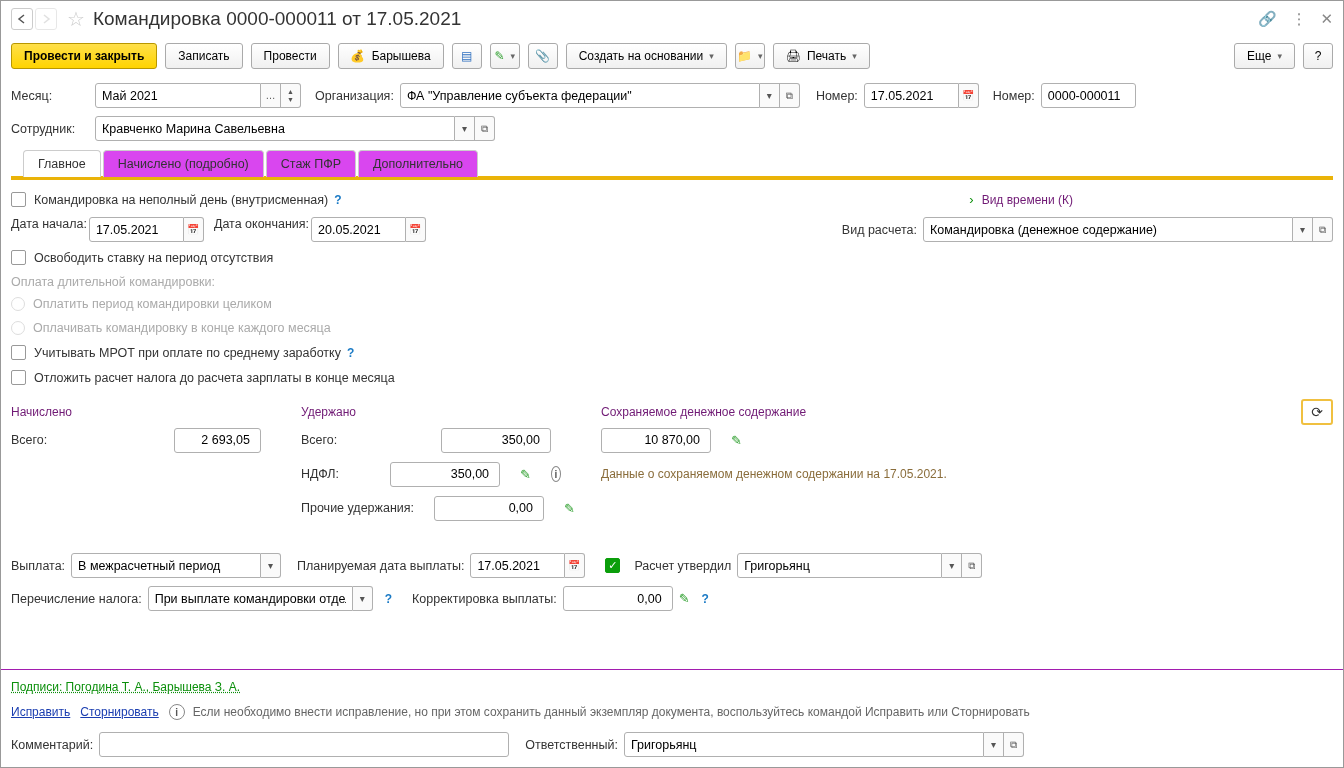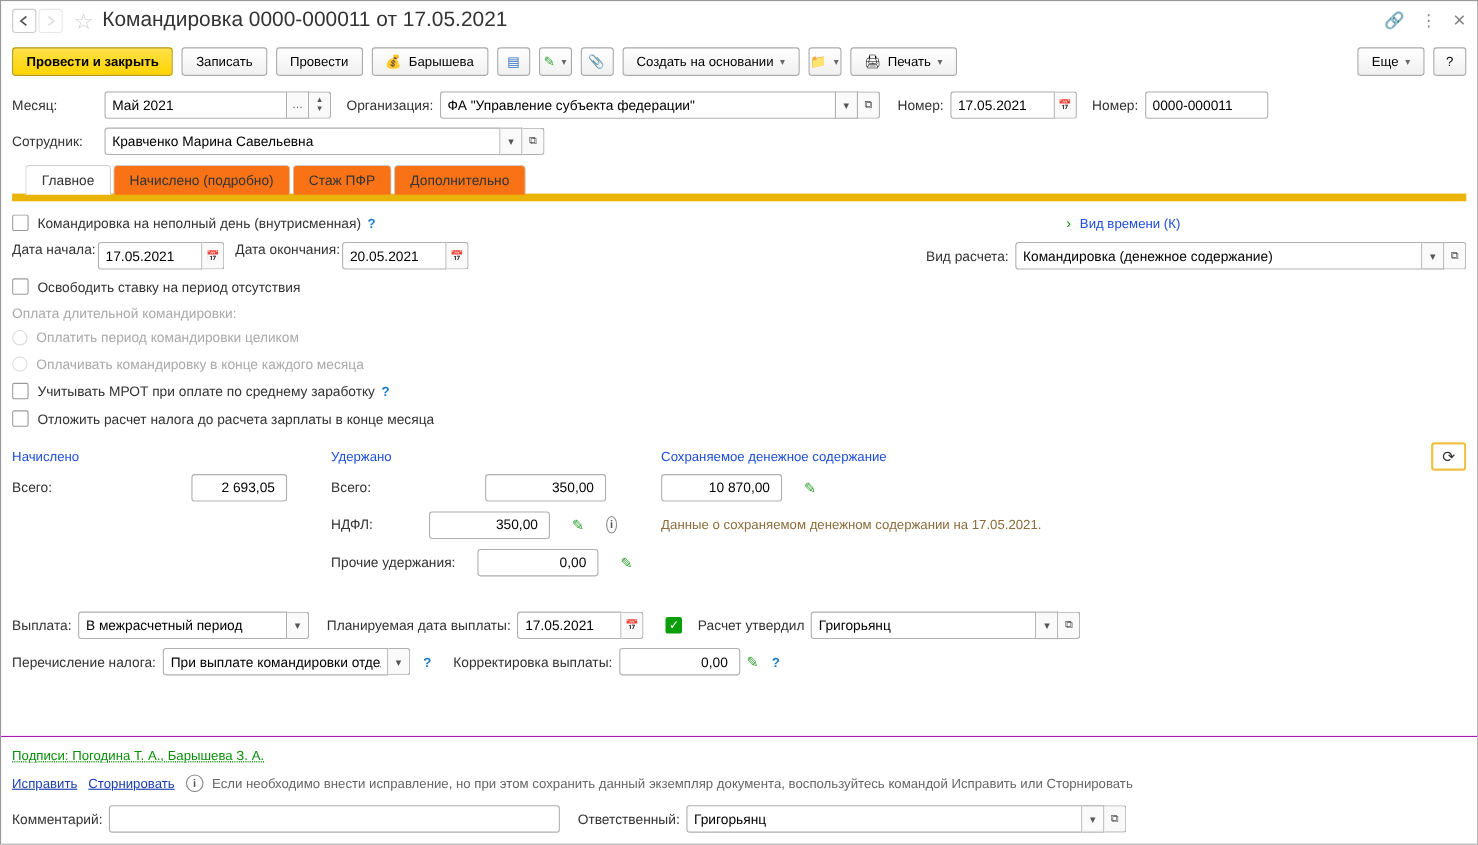--- a/index.html
+++ b/index.html
@@ -27,34 +27,34 @@
 .form-area { padding: 0 10px 10px; flex: 1; display: flex; flex-direction: column; overflow: hidden; }
 .row { display: flex; align-items: center; margin-bottom: 8px; gap: 6px; }
 .lbl { font-size: 12.5px; color: #333; white-space: nowrap; }
 .input { height: 25px; border: 1px solid #b0b0b0; border-radius: 3px; padding: 0 6px; font-size: 12.5px; background: #fff; }
 .input-group { display: flex; }
 .input-group .input { border-radius: 3px 0 0 3px; }
 .ig-btn { width: 20px; height: 25px; border: 1px solid #b0b0b0; border-left: none; background: #fafafa; display: flex; align-items: center; justify-content: center; cursor: pointer; font-size: 10px; color: #555; }
 .ig-btn:last-child { border-radius: 0 3px 3px 0; }
 
 
-.tabs { display: flex; border-bottom: 7px solid #eab308; margin-bottom: 12px; padding-left: 12px; }
-.tab { padding: 6px 14px; border: 1px solid #ccc; border-bottom: none; border-radius: 4px 4px 0 0; margin-right: 2px; background: #f97316; font-size: 12.5px; cursor: pointer; position: relative; top: 1px; }
+.tabs { display: flex; border-bottom: 4px solid #eab308; margin-bottom: 12px; padding-left: 12px; }
+.tab { padding: 6px 14px; border: 1px solid #ccc; border-bottom: none; border-radius: 4px 4px 0 0; margin-right: 2px; background: #d946ef; font-size: 12.5px; cursor: pointer; position: relative; top: 1px; }
 .tab.active { background: #fff; }
 
 
 .tab-content { flex: 1; overflow: auto; }
 .checkbox-row { display: flex; align-items: center; margin-bottom: 10px; }
 .checkbox { width: 15px; height: 15px; border: 1px solid #999; border-radius: 2px; margin-right: 8px; display: inline-flex; align-items: center; justify-content: center; background: #fff; }
 .checkbox.checked { background: #0b9e0b; border-color: #0b9e0b; color: #fff; font-size: 11px; }
 .help-link { color: #1a7ac5; cursor: pointer; margin-left: 6px; font-weight: bold; }
 .radio { width: 14px; height: 14px; border: 1px solid #bbb; border-radius: 50%; margin-right: 8px; background: #fff; }
 .disabled-text { color: #aaa; }
 
-.green { color: #1d4ed8; }
+.green { color: #701a75; }
 .chevron { color: #0b8f0b; font-size: 13px; margin-right: 8px; }
 
 .totals { display: flex; gap: 40px; margin-top: 6px; margin-bottom: 8px; }
 .totals-col { display: flex; flex-direction: column; gap: 8px; }
 .totals-row { display: flex; align-items: center; gap: 20px; height: 26px; }
 .num-input { text-align: right; padding-right: 10px; }
 .edit-icon { color: #2a9d2a; font-size: 13px; cursor: pointer; }
 .info-icon { width:16px; height:16px; border:1px solid #888; border-radius:50%; display:inline-flex; align-items:center; justify-content:center; font-size:10px; color:#555; font-weight:bold; font-style:normal; }
 .info-text { color: #8a6d3b; }
 
@@ -149,21 +149,21 @@
         <input class="input" style="width: 360px;" value="ФА &quot;Управление субъекта федерации&quot;">
         <div class="ig-btn">▾</div>
         <div class="ig-btn">⧉</div>
       </div>
       <span class="lbl" style="margin-left:10px">Номер:</span>
       <div class="input-group">
         <input class="input" style="width: 95px;" value="17.05.2021">
         <div class="ig-btn">📅</div>
       </div>
       <span class="lbl" style="margin-left:8px">Номер:</span>
-      <input class="input" style="width: 112px;" value="0000-000011">
+      <input class="input" style="width: 95px;" value="0000-000011">
     </div>
 
     <div class="row">
       <span class="lbl" style="width:78px">Сотрудник:</span>
       <div class="input-group">
         <input class="input" style="width: 360px;" value="Кравченко Марина Савельевна">
         <div class="ig-btn">▾</div>
         <div class="ig-btn">⧉</div>
       </div>
     </div>

